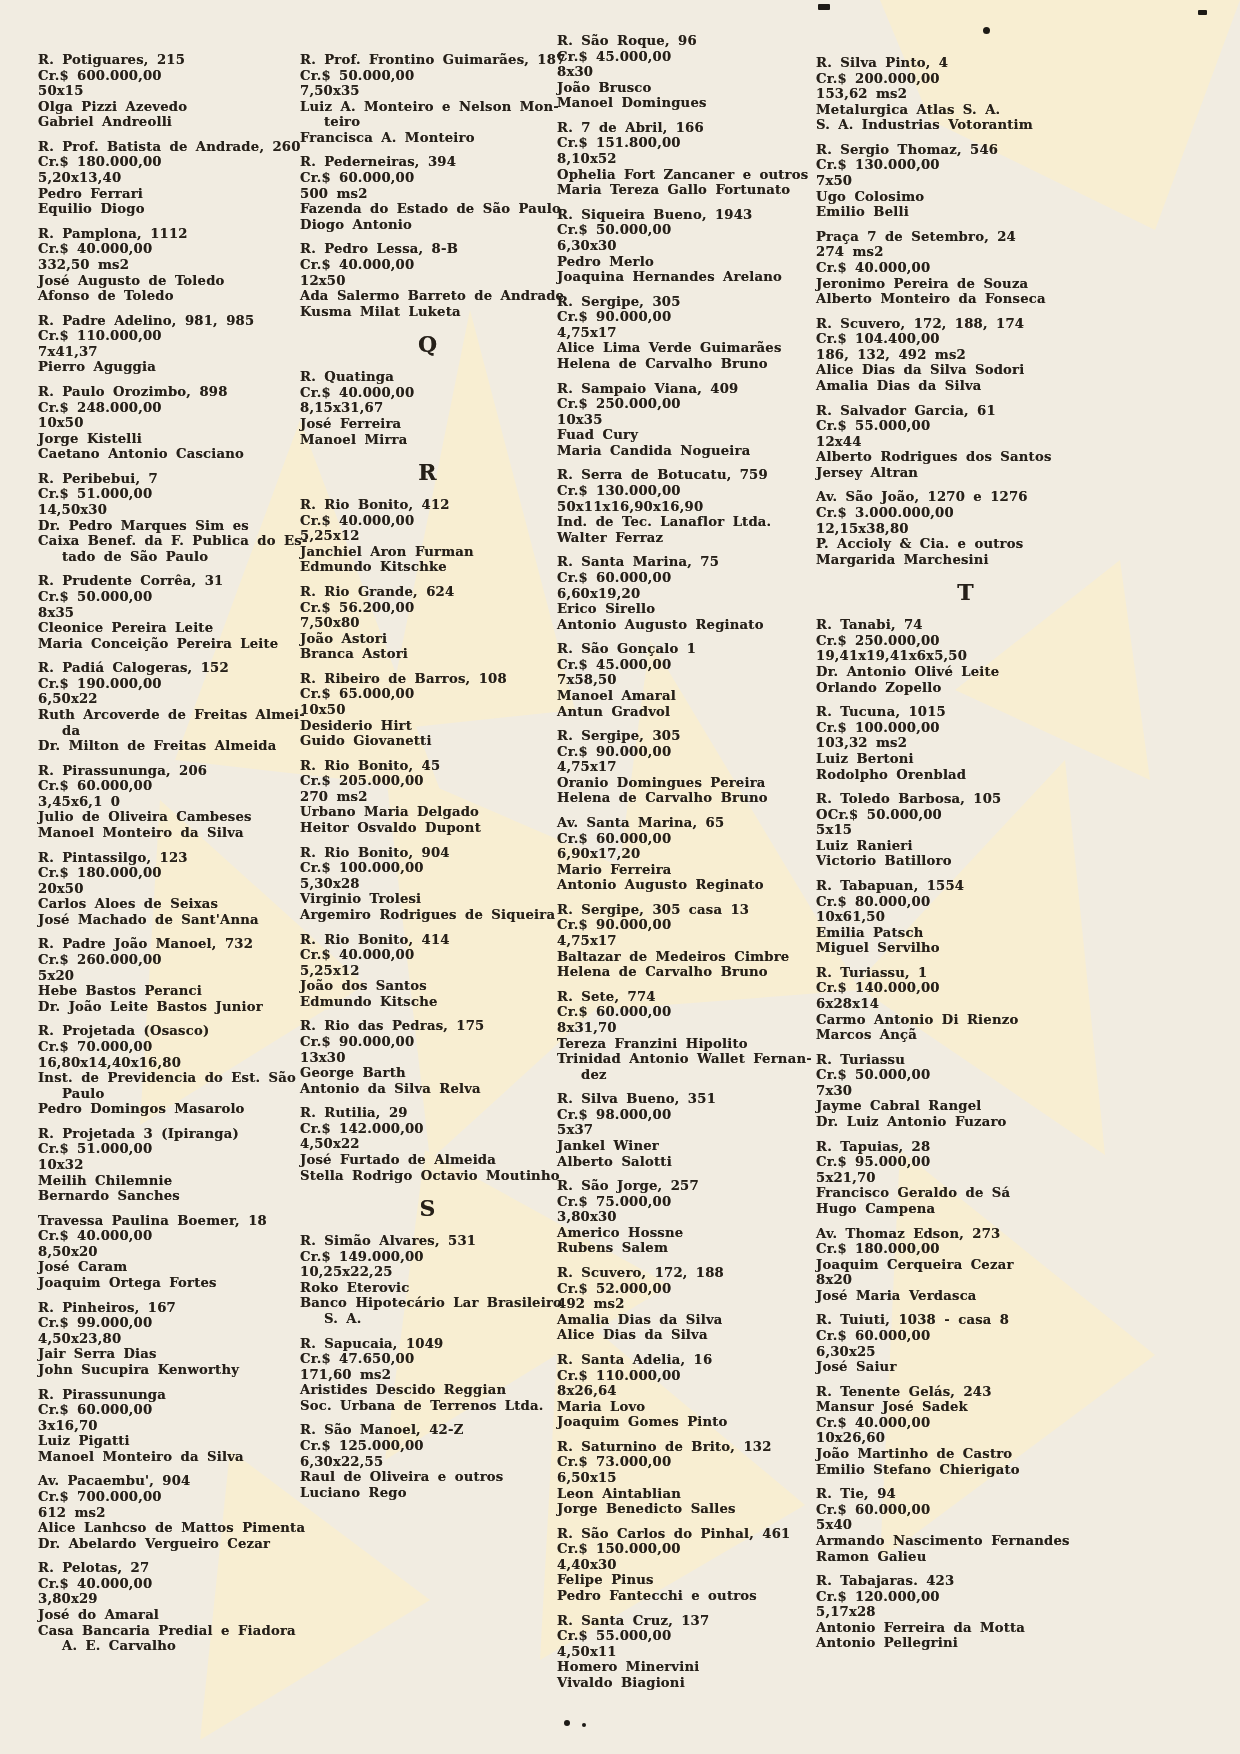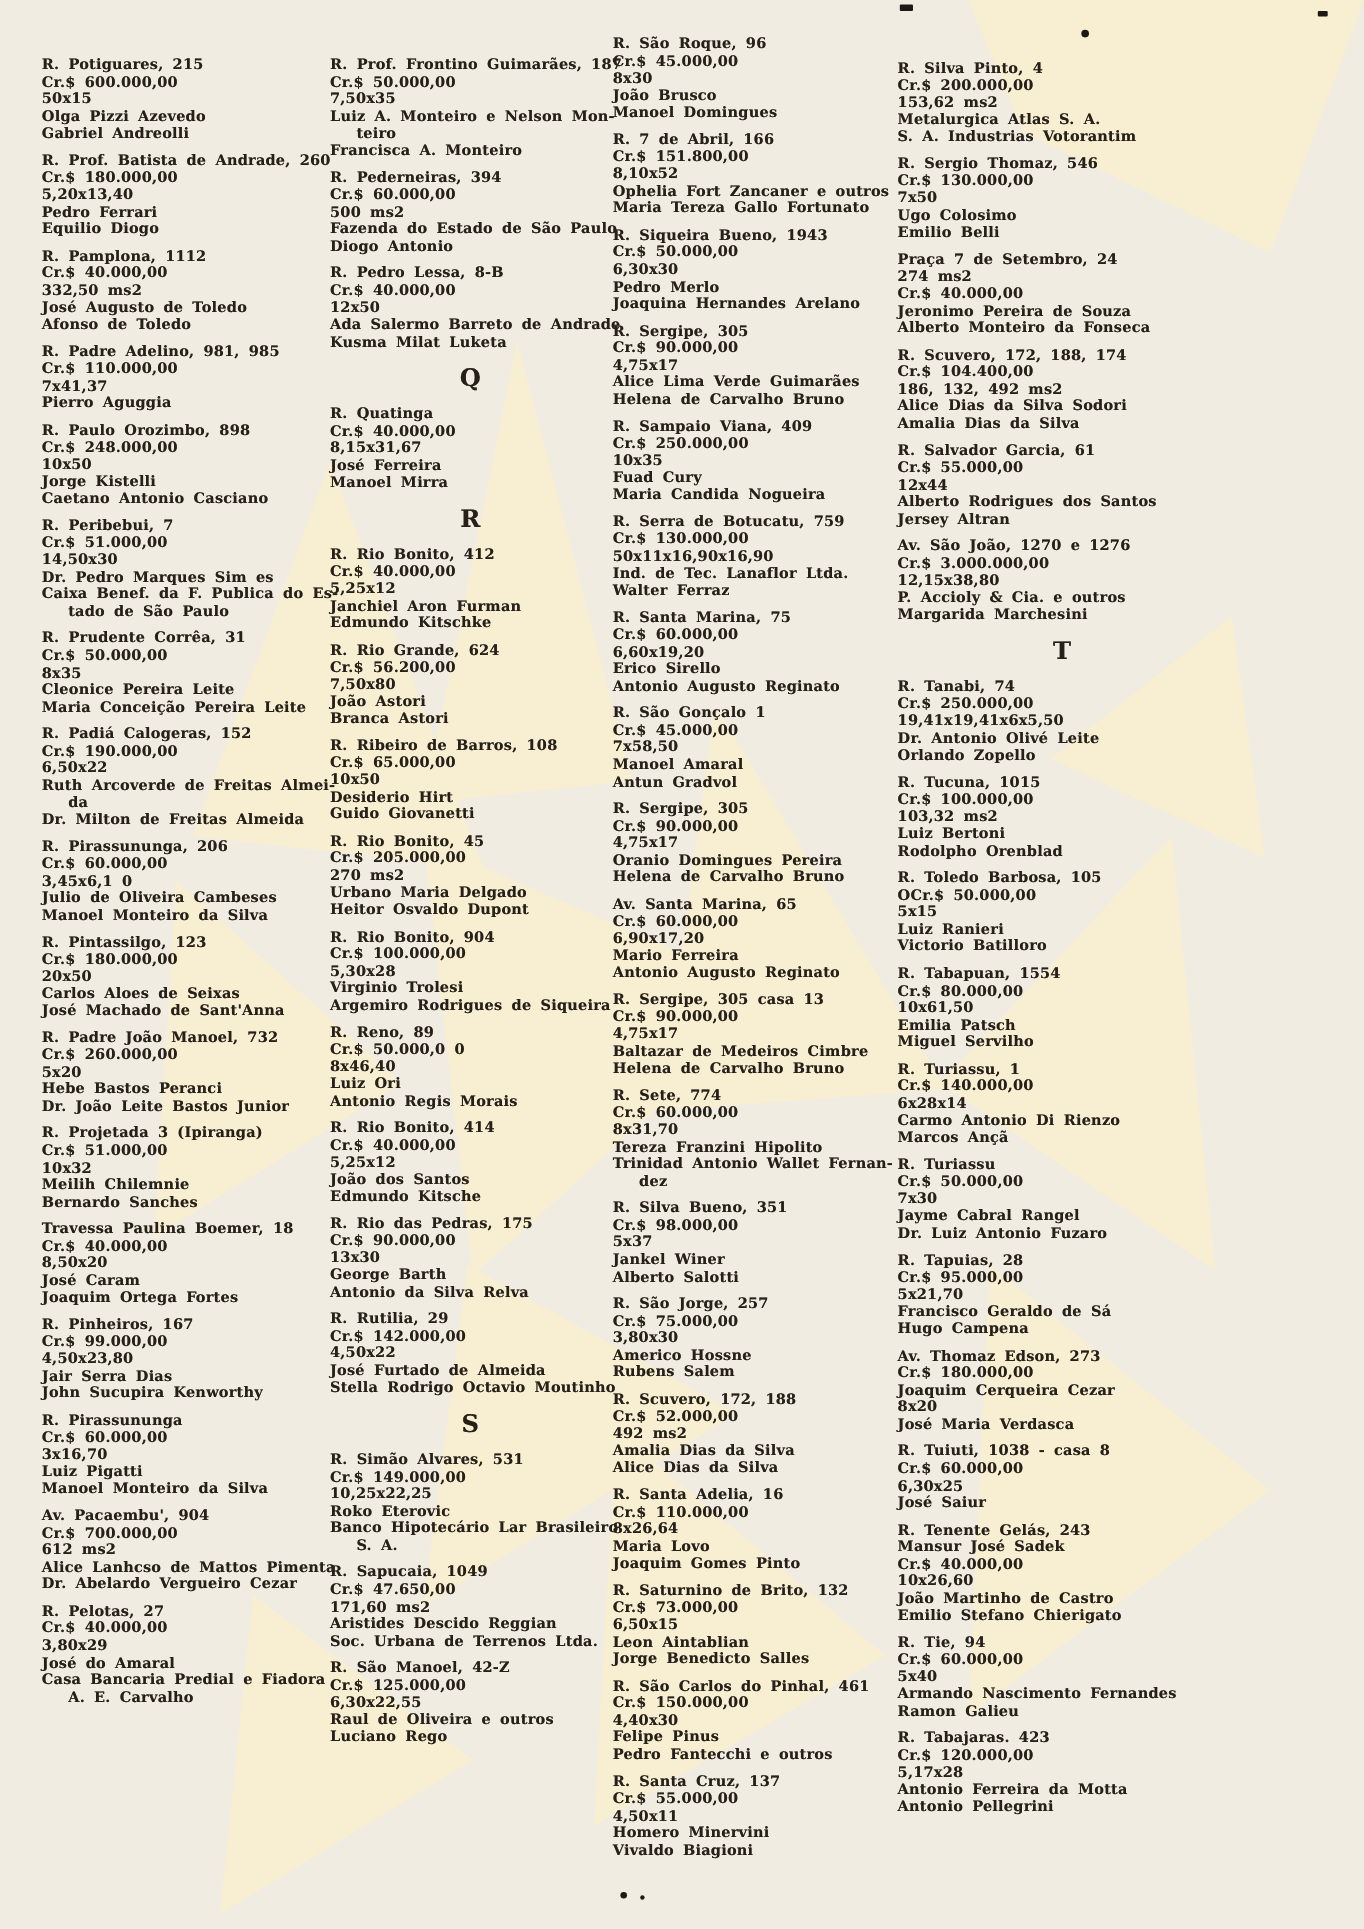--- a/index.html
+++ b/index.html
@@ -132,20 +132,28 @@
         <div class="ln">José Machado de Sant'Anna</div>
       </div>
       <div class="entry">
         <div class="ln">R. Padre João Manoel, 732</div>
         <div class="ln">Cr.$ 260.000,00</div>
         <div class="ln">5x20</div>
         <div class="ln">Hebe Bastos Peranci</div>
         <div class="ln">Dr. João Leite Bastos Junior</div>
       </div>
       <div class="entry">
+        <div class="ln">R. Projetada (Osasco)</div>
+        <div class="ln">Cr.$ 70.000,00</div>
+        <div class="ln">16,80x14,40x16,80</div>
+        <div class="ln">Inst. de Previdencia do Est. São</div>
+        <div class="ln ind">Paulo</div>
+        <div class="ln">Pedro Domingos Masarolo</div>
+      </div>
+      <div class="entry">
         <div class="ln">R. Projetada 3 (Ipiranga)</div>
         <div class="ln">Cr.$ 51.000,00</div>
         <div class="ln">10x32</div>
         <div class="ln">Meilih Chilemnie</div>
         <div class="ln">Bernardo Sanches</div>
       </div>
       <div class="entry">
         <div class="ln">Travessa Paulina Boemer, 18</div>
         <div class="ln">Cr.$ 40.000,00</div>
         <div class="ln">8,50x20</div>
@@ -241,27 +249,20 @@
         <div class="ln">270 ms2</div>
         <div class="ln">Urbano Maria Delgado</div>
         <div class="ln">Heitor Osvaldo Dupont</div>
       </div>
       <div class="entry">
         <div class="ln">R. Rio Bonito, 904</div>
         <div class="ln">Cr.$ 100.000,00</div>
         <div class="ln">5,30x28</div>
         <div class="ln">Virginio Trolesi</div>
         <div class="ln">Argemiro Rodrigues de Siqueira</div>
-      </div>
-      <div class="entry">
-        <div class="ln">R. Reno, 89</div>
-        <div class="ln">Cr.$ 50.000,0 0</div>
-        <div class="ln">8x46,40</div>
-        <div class="ln">Luiz Ori</div>
-        <div class="ln">Antonio Regis Morais</div>
       </div>
       <div class="entry">
         <div class="ln">R. Rio Bonito, 414</div>
         <div class="ln">Cr.$ 40.000,00</div>
         <div class="ln">5,25x12</div>
         <div class="ln">João dos Santos</div>
         <div class="ln">Edmundo Kitsche</div>
       </div>
       <div class="entry">
         <div class="ln">R. Rio das Pedras, 175</div>

